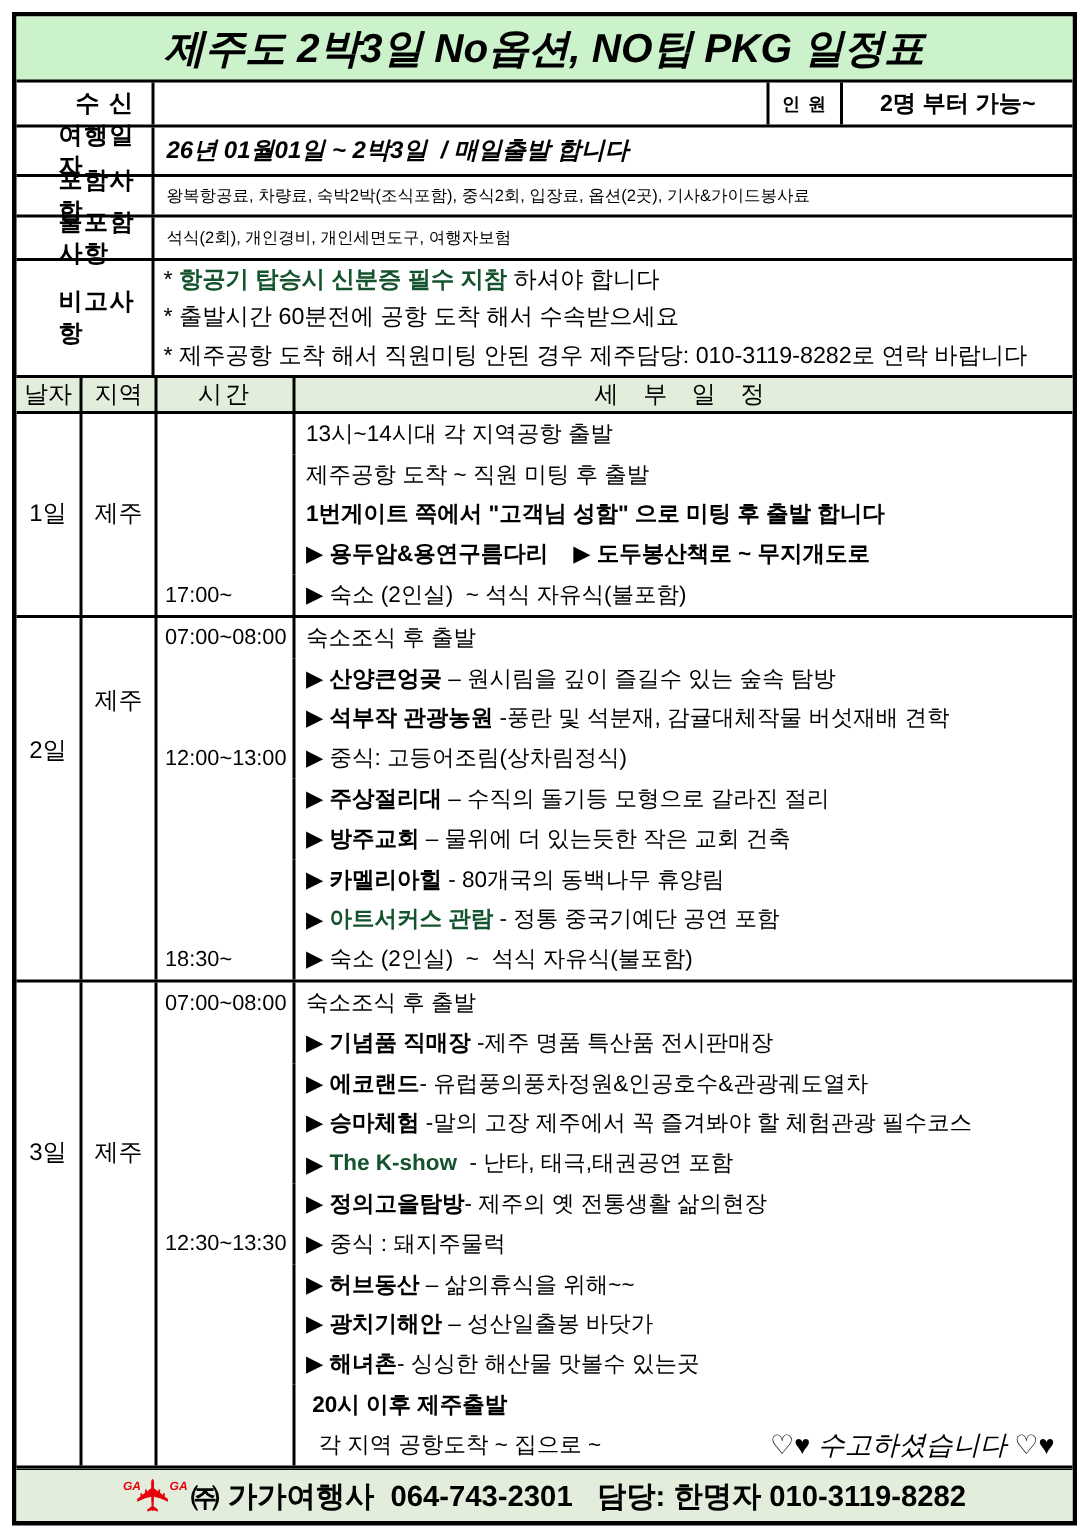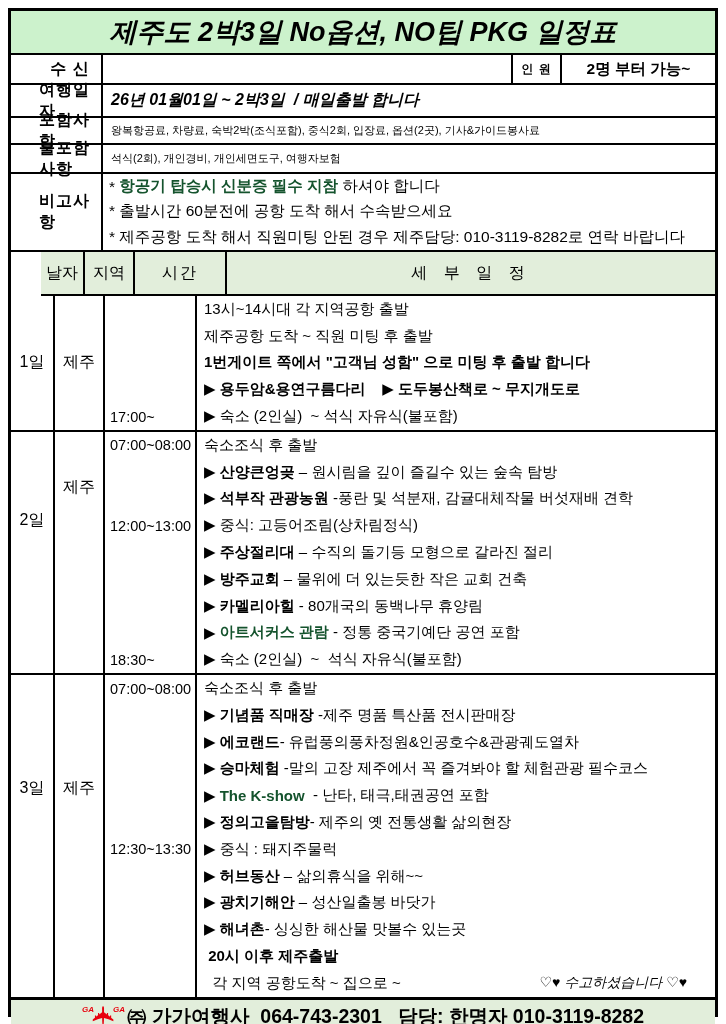--- a/index.html
+++ b/index.html
@@ -46,21 +46,21 @@
   .r-date { height:33px; }
   .r-date .val { font-weight:bold; font-style:italic; font-size:16px; }
   .r-incl { height:27px; }
   .r-excl { height:29px; }
   .r-remarks { height:78px; }
   .remarks-box { flex:1; display:flex; flex-direction:column; justify-content:center; overflow:hidden; }
   .remark-line { height:26px; display:flex; align-items:center; padding-left:6px;
     font-size:15.5px; white-space:pre; }
 
   
-  .sch-head { height:44px; background:#e2eedb; border-bottom:2px solid #000;margin-left:30px; }
+  .sch-head { height:24px; background:#e2eedb; border-bottom:2px solid #000; }
   .sch-head > div { display:flex; align-items:center; justify-content:center; font-size:16px; }
   .c-day  { width:44px; flex-shrink:0; border-right:2px solid #000; }
   .c-reg  { width:50px; flex-shrink:0; border-right:2px solid #000; }
   .c-time { width:92px; flex-shrink:0; border-right:2px solid #000; letter-spacing:2px; }
   .c-det  { flex:1; letter-spacing:6px; }
 
   
   .day-row { display:flex; border-bottom:2px solid #000; flex-shrink:0; }
   .day-row .c-day, .day-row .c-reg {
     display:flex; flex-direction:column; align-items:center; font-size:16px;
@@ -77,21 +77,21 @@
     display:flex; align-items:center; padding-left:5px;
     font-size:14.5px; white-space:pre; overflow:visible;
   }
   .d-cell {
     flex:1; display:flex; align-items:center; padding-left:7px;
     font-size:15px; white-space:pre; overflow:hidden;
   }
   .seg { white-space:pre; }
   .seg-bold { font-weight:bold; }
   .seg-blue-bold { font-weight:bold; color:#14532d; }
-  .hearts { margin-left:auto; font-style:italic; font-size:14px; padding-right:28px; white-space:pre; }
+  .hearts { margin-left:auto; font-style:italic; font-size:18px; padding-right:12px; white-space:pre; }
 
   
   .footer-row {
     margin-top:auto; height:35px; background:#e2eedb; border-top:1px solid #000;
     display:flex; align-items:center; justify-content:center; flex-shrink:0;
   }
   .footer-text { font-weight:bold; font-size:19.5px; white-space:pre; }
   .plane-logo { display:inline-flex; align-items:center; margin-right:2px; color:#e8000d; }
   .plane-logo .ga { font-size:8px; font-weight:bold; font-style:italic; position:relative; top:-7px; }
   .plane-logo .plane { font-size:30px; display:inline-block; transform:rotate(-90deg); line-height:1; margin:0 -3px; }

